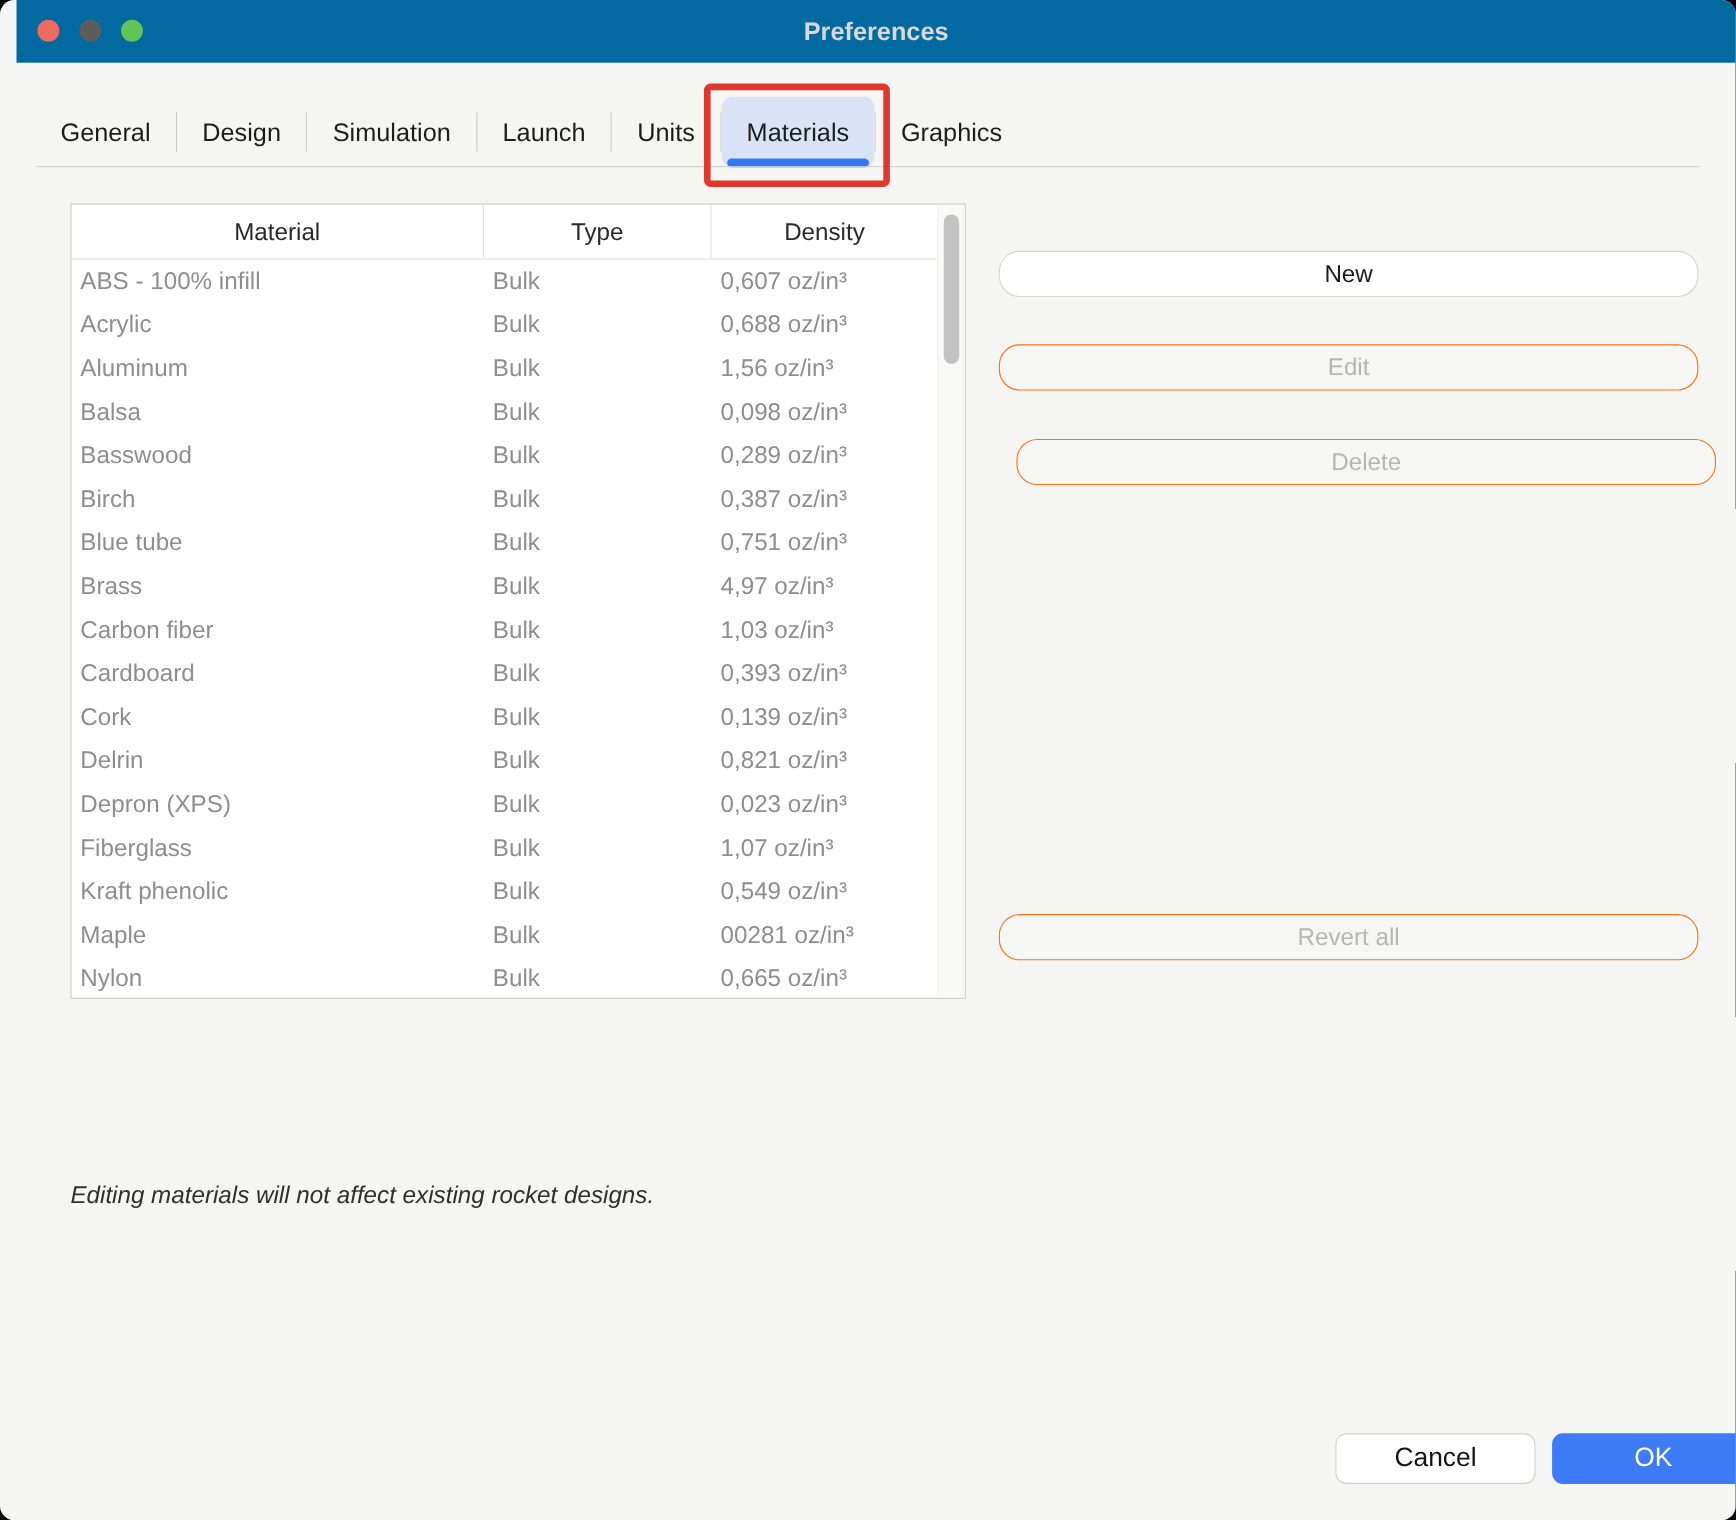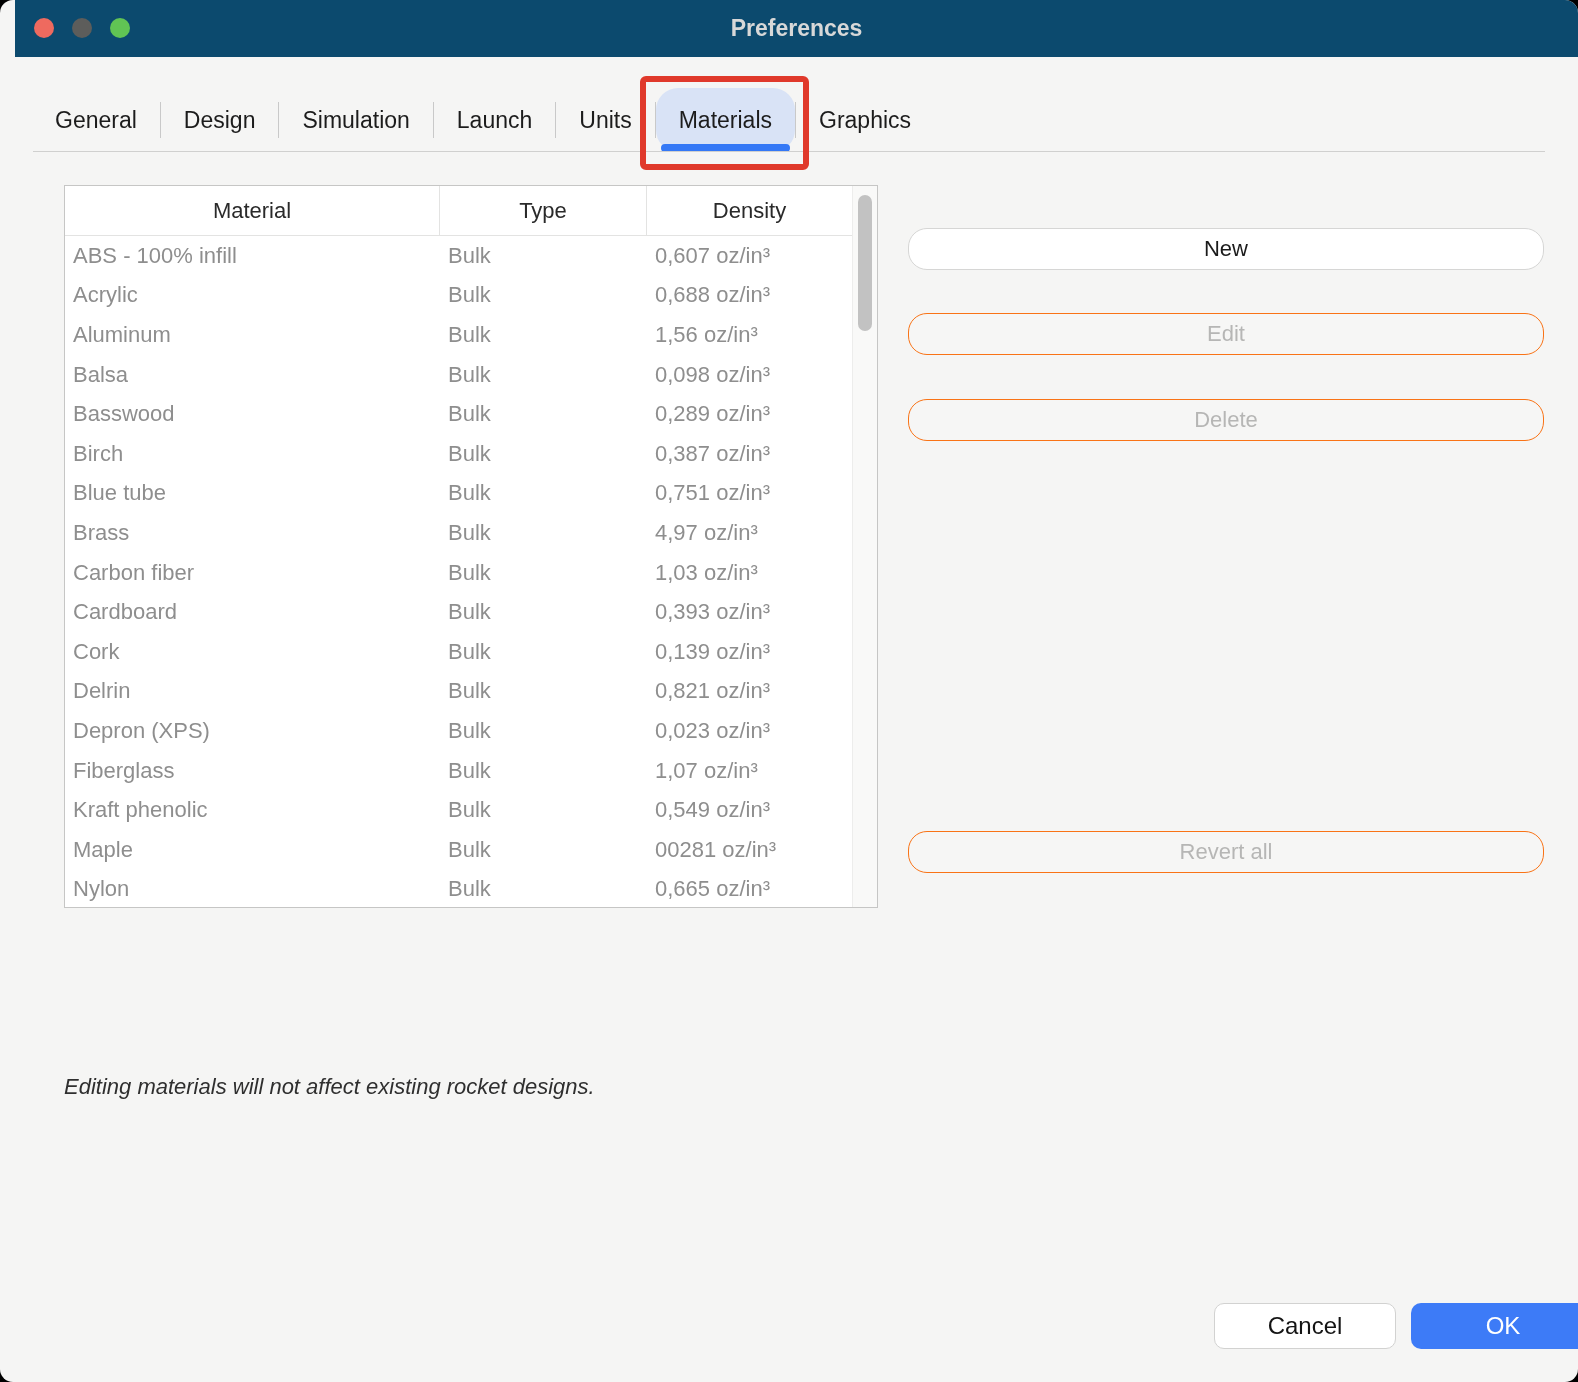--- a/index.html
+++ b/index.html
@@ -7,40 +7,40 @@
   body { width: 1578px; height: 1382px; font-family: "Liberation Sans", sans-serif; }
 
   .window {
     position: relative; width: 1578px; height: 1382px;
     background: #f5f5f4; border-radius: 13px; overflow: hidden;
   }
 
   
   .titlebar {
     position: absolute; top: 0; left: 15px; right: 0; height: 57px;
-    background: #0c4a6e; display: flex; align-items: center; justify-content: center;
+    background: #0369a1; display: flex; align-items: center; justify-content: center;
   }
   .titlebar .title { color: #d8d8d8; font-size: 23px; font-weight: bold; }
   .traffic { position: absolute; left: 19px; top: 18px; display: flex; gap: 18px; }
   .light { width: 20px; height: 20px; border-radius: 50%; }
   .light.close { background: #ee6a5f; }
   .light.minimize { background: #5d5d5b; }
   .light.zoom { background: #61c454; }
 
   
   .tab-bar {
     position: absolute; top: 88px; left: 32px; height: 64px;
     display: flex; align-items: center;
   }
   .tab {
     position: relative; height: 64px; padding: 0 23px;
     display: flex; align-items: center;
     font-size: 23px; color: #1c1c1c; cursor: default; white-space: nowrap;
   }
-  .tab.selected { background: #d9e3f6; border-radius: 22px; }
+  .tab.selected { background: #d9e3f6; border-radius: 10px; }
   .tab-underline {
     position: absolute; left: 5px; right: 5px; bottom: 0; height: 8px;
     background: #3478f6; border-radius: 4px;
   }
   .tab-sep { width: 1px; height: 36px; background: #c9c9c9; }
   .annotation {
     position: absolute; top: -12px; bottom: -18px; left: -16px; right: -14px;
     border: 6px solid #e0392b; border-radius: 6px; pointer-events: none; z-index: 5;
   }
   .tab-rule { position: absolute; top: 151px; left: 33px; right: 33px; height: 1px; background: #d0d0cf; }
@@ -77,21 +77,21 @@
   
   .side-btn {
     position: absolute; left: 908px; width: 636px; height: 42px;
     border-radius: 19px; font-size: 22px; font-family: inherit;
     display: flex; align-items: center; justify-content: center; cursor: default;
   }
   .side-btn.enabled { background: #ffffff; border: 1px solid #d6d6d5; color: #1b1b1b; }
   .side-btn.disabled { background: #f6f6f5; border: 1px solid #f97316; color: #b6b6b5; }
   .btn-new { top: 228px; }
   .btn-edit { top: 313px; }
-  .btn-delete { top: 399px; }
+  .btn-delete { top: 399px; margin-left: 16px; }
   .btn-revert { top: 831px; }
 
   
   .note {
     position: absolute; left: 64px; top: 1074px;
     font-size: 22px; font-style: italic; color: #2f2f2f;
   }
 
   
   .footer-btn {

